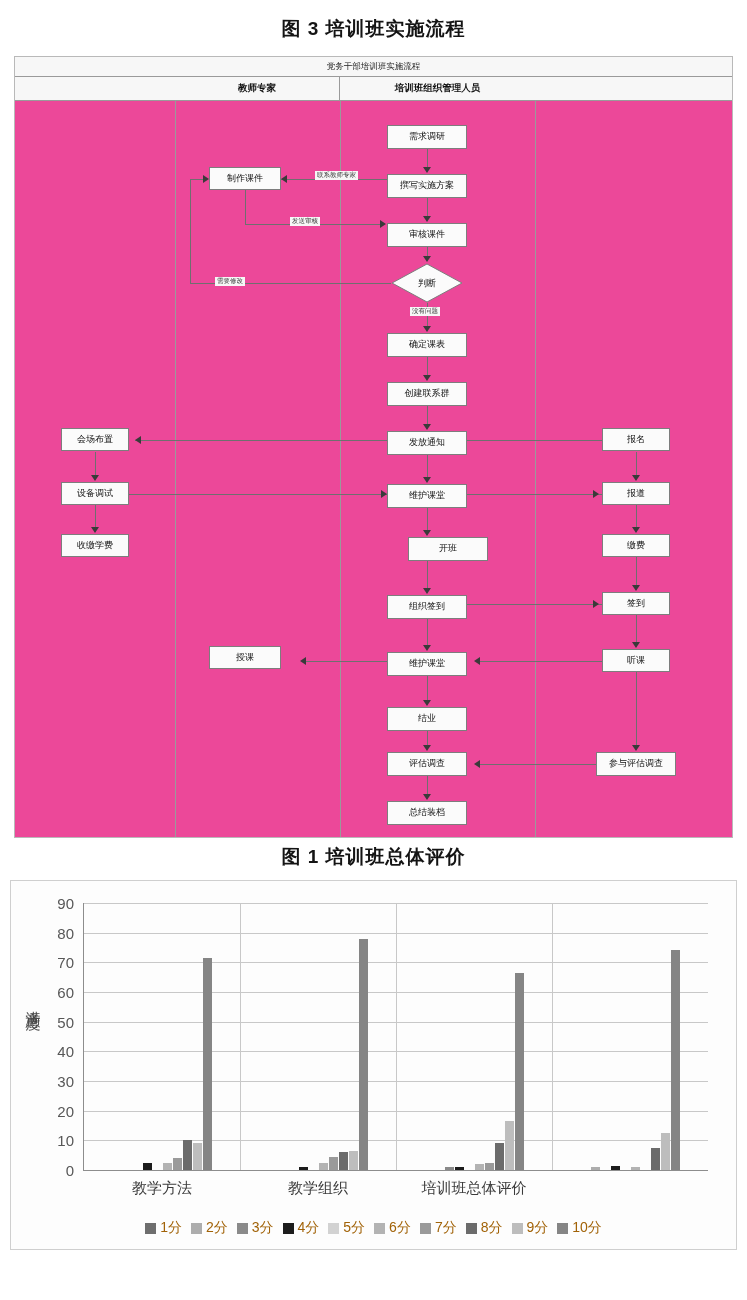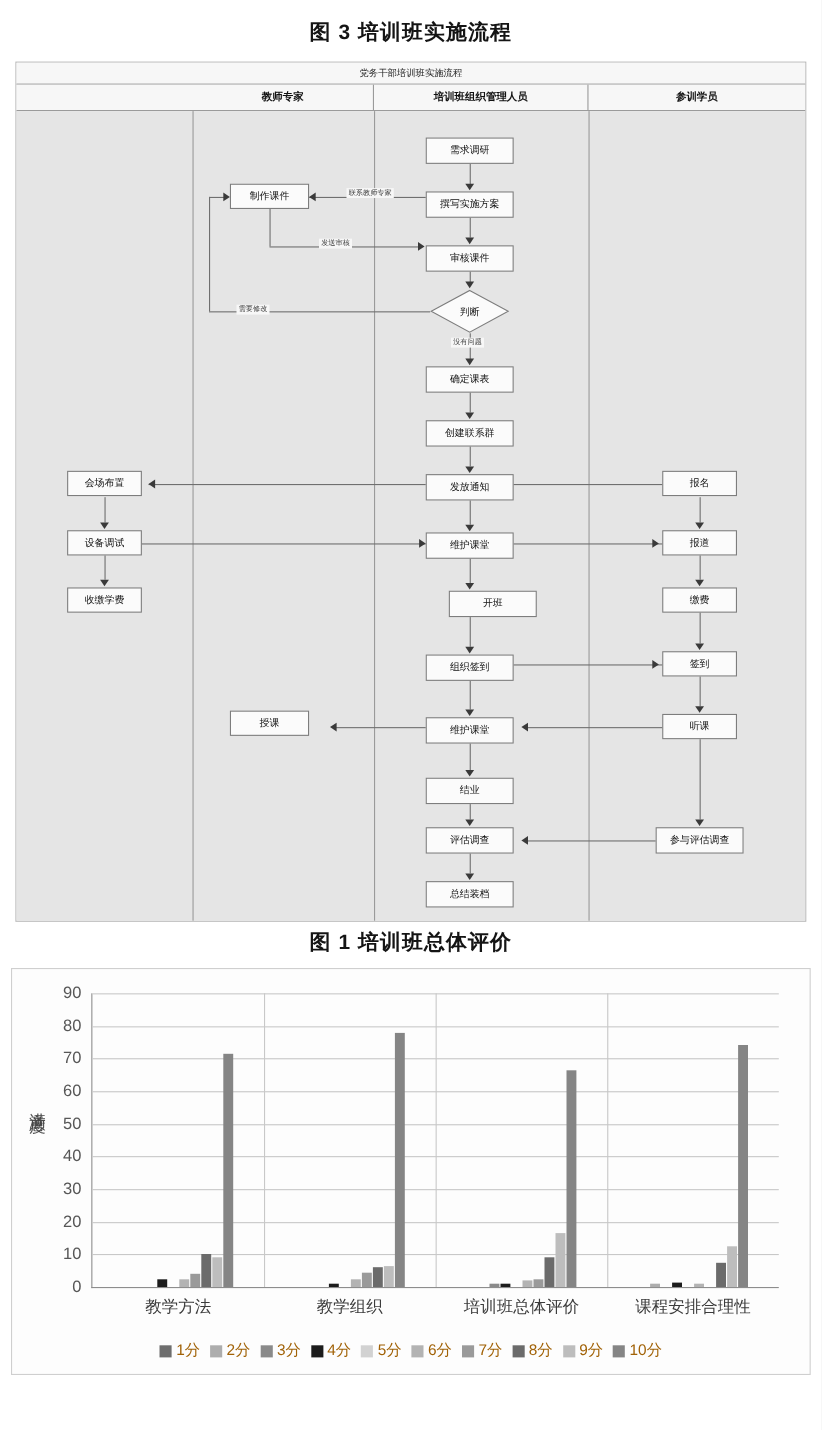--- a/index.html
+++ b/index.html
@@ -53,21 +53,21 @@
   }
   .flow-head .col:last-child { border-right: none; }
   .lane-c1 { width: 160px; margin-top: 38px; }
   .lane-c2 { width: 165px; }
   .lane-c3 { width: 195px; }
   .lane-c4 { flex: 1; }
 
   .flow-body {
     position: relative;
     height: 736px;
-    background: #e5e5e5;
+    background: #ec4899;
   }
   .lane-div {
     position: absolute; top: 0; bottom: 0;
     width: 1px; background: #9a9a9a;
   }
 
   
   .node {
     position: absolute;
     background: #fbfbfb;
@@ -182,21 +182,20 @@
 <div id="fig3-title" class="fig-title">图 3 培训班实施流程</div>
 
 <div class="flow-wrap">
 
   <div class="flow-banner">党务干部培训班实施流程</div>
 
   <div class="flow-head">
     <div class="col lane-c1">后勤保障</div>
     <div class="col lane-c2">教师专家</div>
     <div class="col lane-c3">培训班组织管理人员</div>
-    <div class="col lane-c4">参训学员</div>
   </div>
 
   <div class="flow-body">
 
     <div class="lane-div" style="left:160px;"></div>
     <div class="lane-div" style="left:325px;"></div>
     <div class="lane-div" style="left:520px;"></div>
 
     <div class="node w80" style="left:372px; top:24px;">需求调研</div>
     <div class="node w80" style="left:372px; top:73px;">撰写实施方案</div>
@@ -401,21 +400,20 @@
         <div class="bar" title="1分: 0" style="height: 0px; background: rgb(110, 110, 110);"></div>
         <div class="bar" title="2分: 1" style="height: 2.96667px; background: rgb(173, 173, 173);"></div>
         <div class="bar" title="3分: 0" style="height: 0px; background: rgb(138, 138, 138);"></div>
         <div class="bar" title="4分: 1.5" style="height: 4.45px; background: rgb(28, 28, 28);"></div>
         <div class="bar" title="5分: 0" style="height: 0px; background: rgb(210, 210, 210);"></div>
         <div class="bar" title="6分: 1" style="height: 2.96667px; background: rgb(179, 179, 179);"></div>
         <div class="bar" title="7分: 0" style="height: 0px; background: rgb(154, 154, 154);"></div>
         <div class="bar" title="8分: 7.5" style="height: 22.25px; background: rgb(107, 107, 107);"></div>
         <div class="bar" title="9分: 12.5" style="height: 37.0833px; background: rgb(189, 189, 189);"></div>
         <div class="bar" title="10分: 74" style="height: 219.533px; background: rgb(133, 133, 133);"></div>
-        <div class="xtick">课程安排合理性</div>
       </div>
     </div>
   <div class="legend" id="legend">
       <div class="legend-item">
         <span class="swatch" style="background: rgb(110, 110, 110);"></span>
         <span class="legend-label">1分</span>
       </div>
       <div class="legend-item">
         <span class="swatch" style="background: rgb(173, 173, 173);"></span>
         <span class="legend-label">2分</span>

